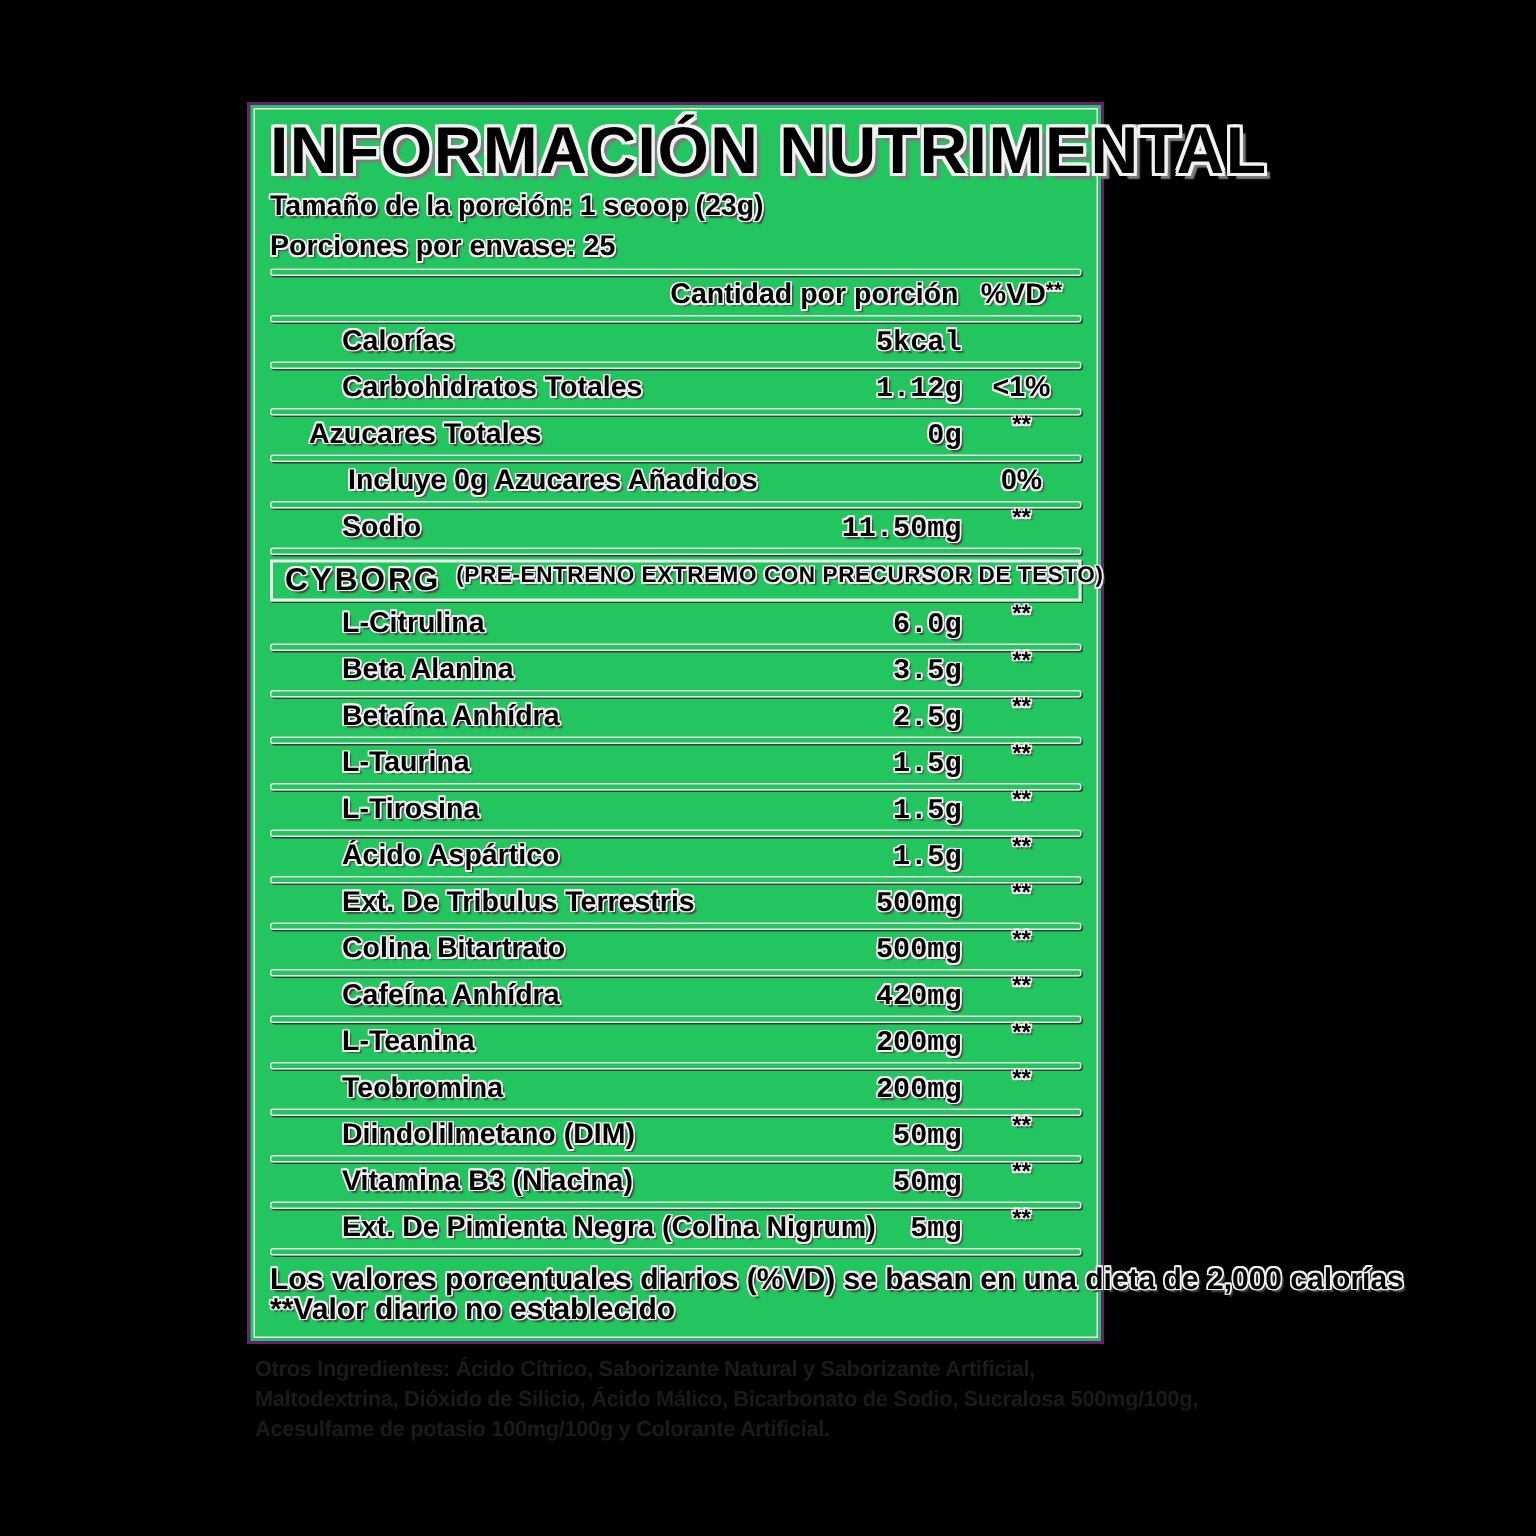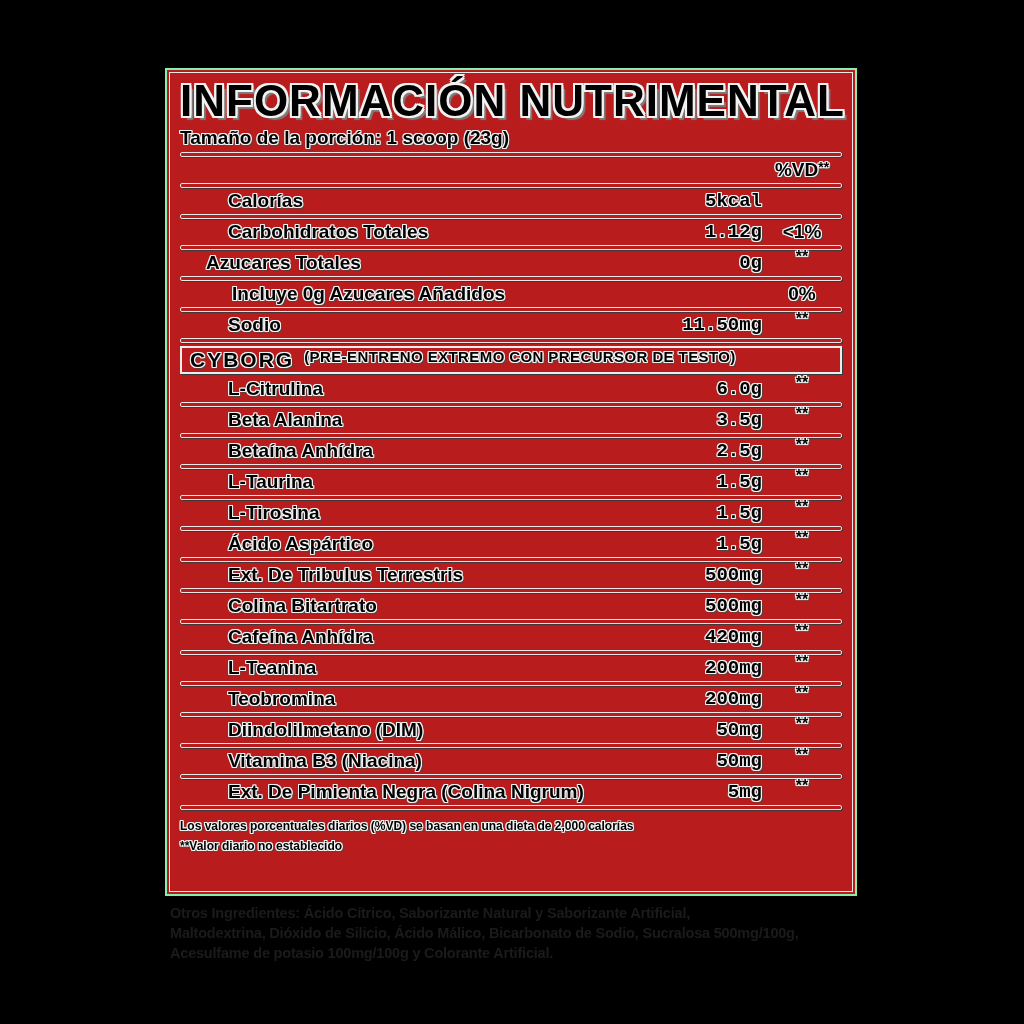--- a/index.html
+++ b/index.html
@@ -20,25 +20,25 @@
       -1px -1px 0 #f2f2f2, 0 -1px 0 #f2f2f2, 1px -1px 0 #f2f2f2,
       -1px  0  0 #f2f2f2,                    1px  0  0 #f2f2f2,
       -1px  1px 0 #f2f2f2, 0  1px 0 #f2f2f2, 1px  1px 0 #f2f2f2,
       2px 2px 1px #4a4a4a;
   }
 
   .panel {
     position: absolute;
     left: 165px;
     top: 68px;
-    width: 692px;
+    width: 571px;
     height: 828px;
-    border: 2px solid #86efac;
+    border: 2px solid #701a75;
     box-sizing: border-box;
-    background: #b91c1c;
+    background: #22c55e;
   }
   .panel-inner {
     position: absolute;
     inset: 2px;
     border: 1px solid #ededed;
     padding: 5px 10px 6px 10px;
     box-sizing: border-box;
   }
 
   .title {
@@ -88,21 +88,21 @@
     padding: 0 8px;
     display: flex;
     align-items: flex-start;
     gap: 10px;
     box-shadow: 1px 1px 0 #3a3a3a;
   }
   .cyborg-brand { font-size: 21px; letter-spacing: 2px; }
   .cyborg-sub { font-size: 15px; letter-spacing: 0.4px; white-space: nowrap; }
 
   .footnotes { margin-top: 6px; }
-  .footnote-line { font-size: 12px; line-height: 20px; white-space: nowrap; }
+  .footnote-line { font-size: 20px; line-height: 20px; white-space: nowrap; }
 
   .other-ingredients {
     position: absolute;
     left: 170px;
     top: 903px;
     width: 690px;
     color: #1b1b1b;
     font-size: 14.5px;
     line-height: 20px;
   }
@@ -111,25 +111,27 @@
 </head>
 <body>
 
 <div class="panel">
   <div class="panel-inner">
 
     <div class="title outline-text">INFORMACIÓN NUTRIMENTAL</div>
 
     <div class="serving-line outline-text">Tamaño de la porción: 1 scoop (23g)</div>
 
+    <div class="serving-line outline-text">Porciones por envase: 25</div>
 
     <div class="sep"></div>
 
     <div class="row outline-text">
       <div class="name"></div>
+      <div class="amount-h">Cantidad por porción</div>
       <div class="dv">
         <span>%VD</span><span class="sup-inline">**</span>
       </div>
     </div>
 
     <div class="sep"></div>
 
     <div>
 
         <div class="row outline-text">

